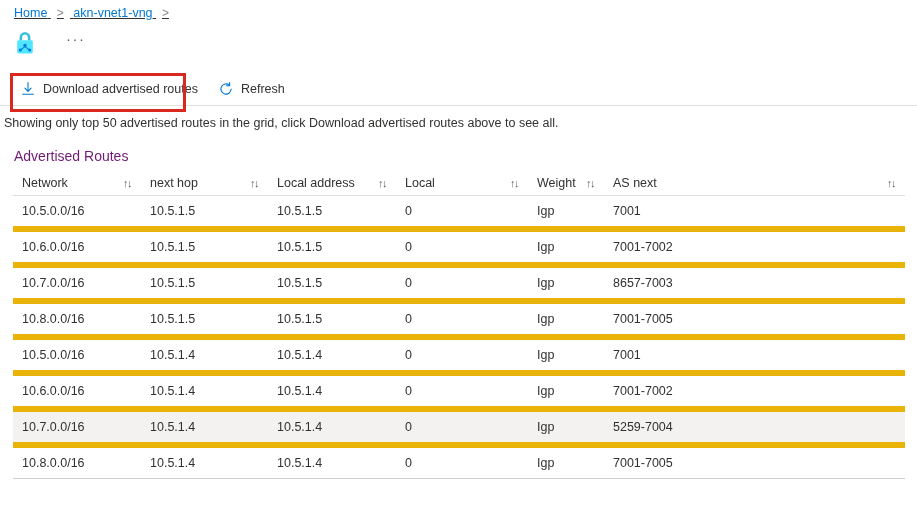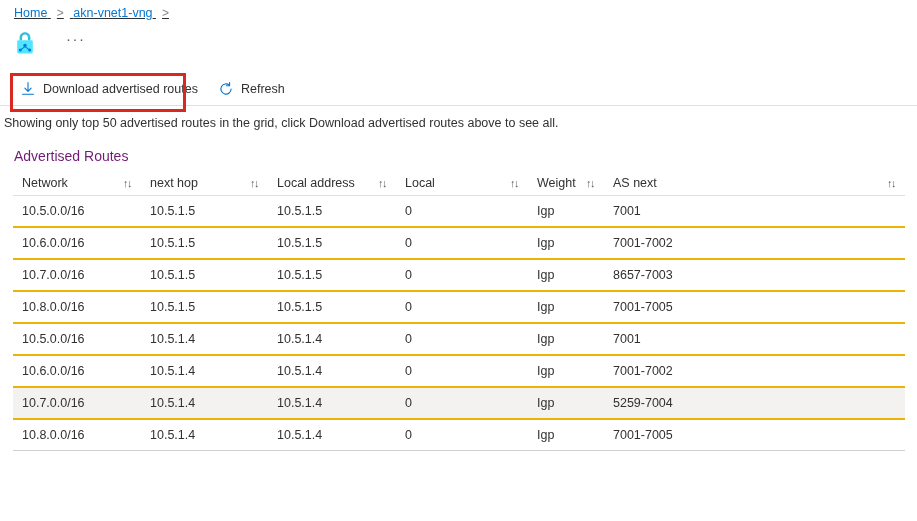--- a/index.html
+++ b/index.html
@@ -177,21 +177,21 @@
     color: #605e5c;
     letter-spacing: -1.5px;
     flex: 0 0 auto;
     margin-left: 6px;
     user-select: none;
   }
   .grid td {
     color: #323130;
     height: 30px;
     padding: 0 0 0 9px;
-    border-bottom: 2px solid #eab308;
+    border-bottom: 6px solid #eab308;
     vertical-align: middle;
     white-space: nowrap;
     font-size: 12.5px;
   }
   .grid tbody tr:last-child td { border-bottom: 1px solid #d2d0ce; }
   .grid tbody tr.row-hover td { background: #f3f2f1; }
 
   .c-net   { width: 128px; }
   .c-hop   { width: 127px; }
   .c-local { width: 128px; }

